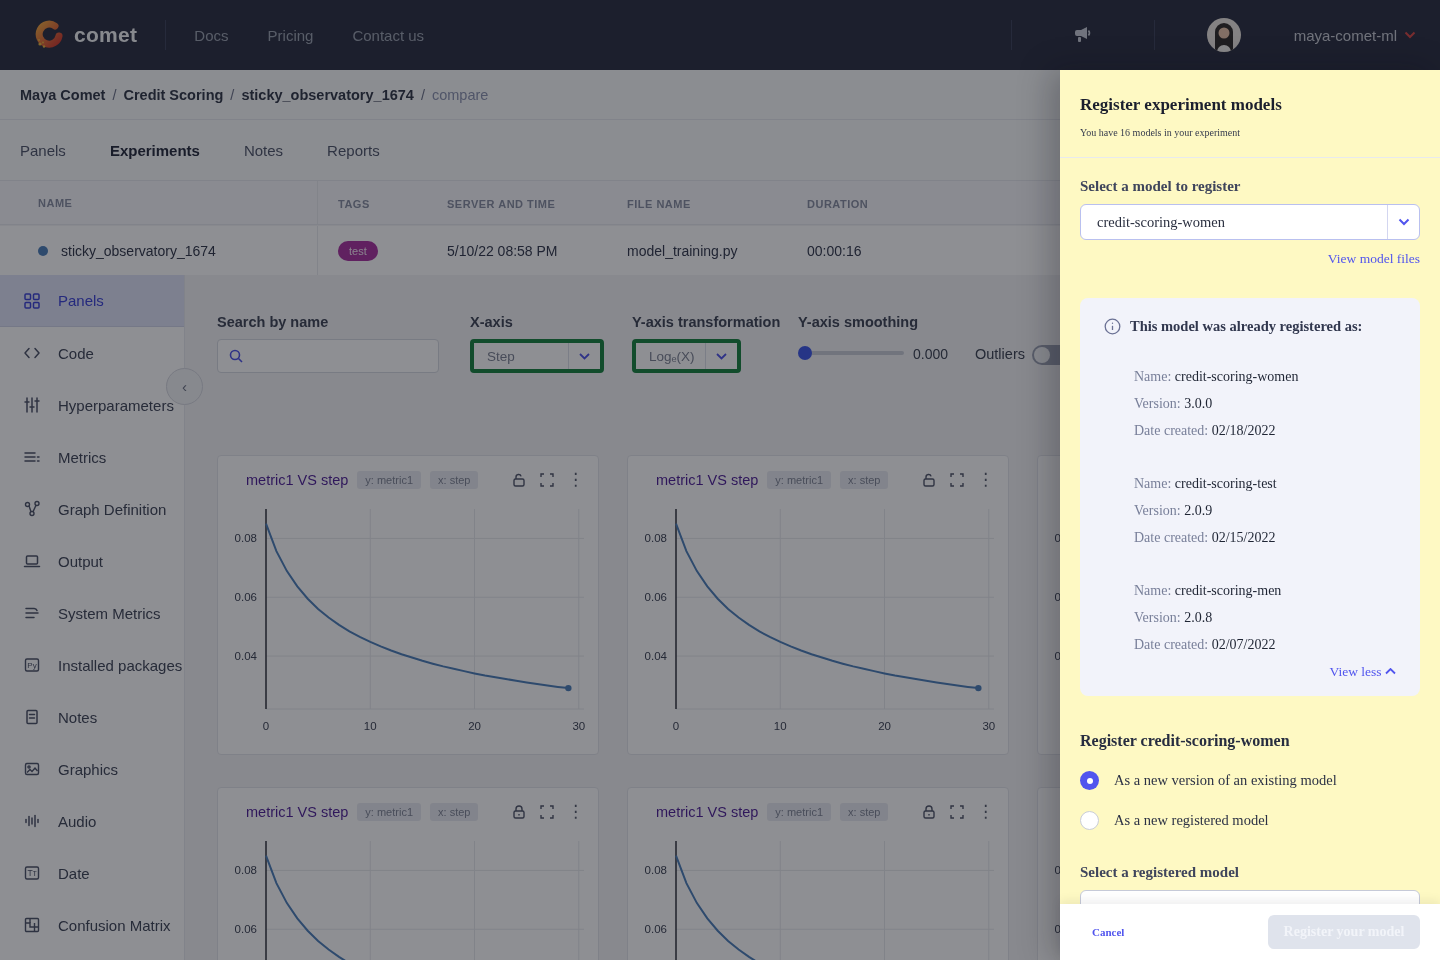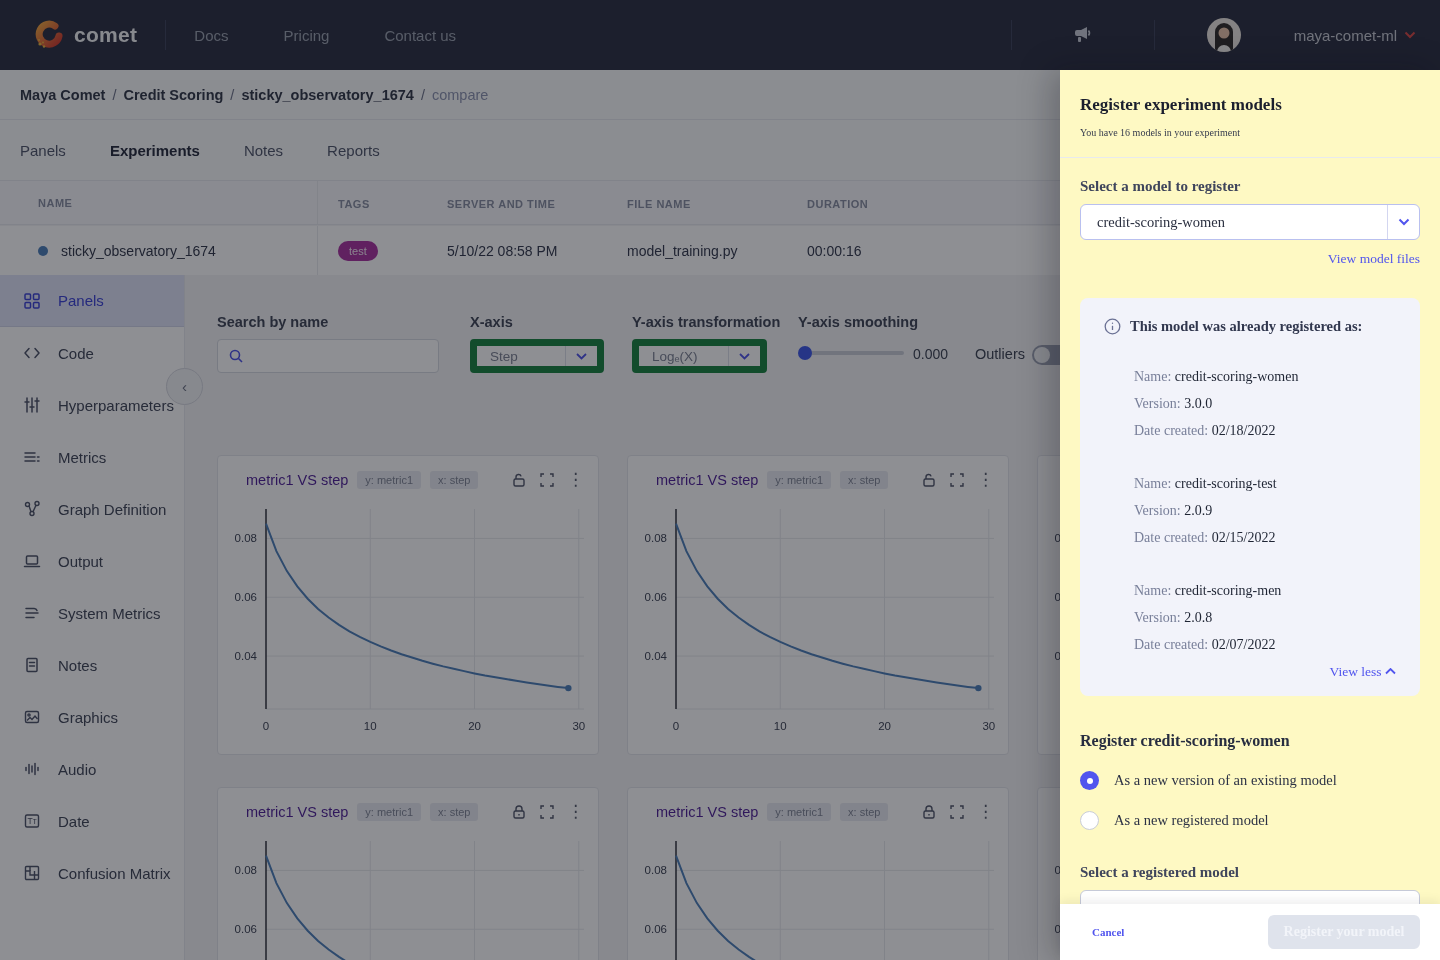--- a/index.html
+++ b/index.html
@@ -5,21 +5,21 @@
   * { box-sizing: border-box; margin: 0; padding: 0; }
   html,body { width:1440px; height:960px; overflow:hidden;
     font-family:"Liberation Sans","DejaVu Sans",sans-serif; background:#f3f4f6; }
 
   
   .navbar { position:absolute; left:0; top:0; width:1440px; height:70px;
     background:#282d3f; display:flex; align-items:center; z-index:10; }
   .brand { display:flex; align-items:center; gap:10px; padding-left:34px; cursor:pointer; }
   .brand-name { color:#f2f3f5; font-size:21px; font-weight:700; letter-spacing:.3px; }
   .nav-divider { width:1px; height:30px; background:#3c415a; margin:0 28px; }
-  .nav-links { display:flex; gap:55px; }
+  .nav-links { display:flex; gap:39px; }
   .nav-link { color:#9aa0ae; font-size:15px; cursor:pointer; }
   .nav-right { margin-left:auto; display:flex; align-items:center; padding-right:24px; }
   .bell-wrap { padding:0 32px; cursor:pointer; }
   .avatar { width:34px; height:34px; border-radius:50%; overflow:hidden; margin:0 12px 0 24px; cursor:pointer; }
   .username { color:#c6c9d2; font-size:15px; cursor:pointer; display:flex; align-items:center; gap:7px;margin-left:41px; }
 
   
   .bc-bar { position:absolute; left:0; top:70px; width:1440px; height:50px;
     background:#fafbfc; display:flex; align-items:center; padding-left:20px;
     border-bottom:1px solid #e7e9ee; }
@@ -63,21 +63,21 @@
     display:flex; align-items:center; justify-content:center; color:#6a7080;
     font-size:15px; cursor:pointer; }
 
   
   .main { position:absolute; left:185px; top:275px; width:1255px; bottom:0;
     background:#f3f4f6; overflow:hidden; }
   .f-label { position:absolute; top:39px; font-size:14.5px; font-weight:600; color:#3d4354; }
   .search-box { position:absolute; left:32px; top:64px; width:222px; height:34px;
     background:#fff; border:1px solid #d6d9e0; border-radius:4px;
     display:flex; align-items:center; padding-left:10px; cursor:text; }
-  .dd { position:absolute; top:64px; height:34px; background:#fff; border:7px solid #15803d;
+  .dd { position:absolute; top:64px; height:34px; background:#fff; border:4px solid #15803d;
     border-radius:4px; display:flex; align-items:center; cursor:pointer; }
   .dd-value { flex:1; padding-left:13px; font-size:13.5px; color:#7b8192; }
   .dd-chev { width:32px; height:100%; border-left:1px solid #dcdfe8;
     display:flex; align-items:center; justify-content:center; }
   .slider-track { position:absolute; left:615px; top:76px; width:104px; height:4px;
     background:#c8ccd6; border-radius:2px; cursor:pointer; }
   .slider-knob { position:absolute; left:-2px; top:-5px; width:14px; height:14px;
     border-radius:50%; background:#3b55e6; }
   .slider-val { position:absolute; left:728px; top:71px; font-size:14px; color:#3a4050; }
   .outliers-label { position:absolute; left:790px; top:71px; font-size:14.5px; color:#3a4050; }
@@ -310,20 +310,29 @@
         <svg width="20" height="20" viewBox="0 0 20 20" fill="none" stroke="currentColor" stroke-width="1.5" stroke-linecap="round">
           <path d="M4 5.5 h8 a3 3 0 0 1 3 2"></path>
           <line x1="4" y1="10" x2="16" y2="10"></line>
           <line x1="4" y1="14.5" x2="12" y2="14.5"></line>
         </svg>
       </span>
     <span>System Metrics</span>
   </div>
   <div class="side-item">
     <span class="s-icon">
+        <svg width="20" height="20" viewBox="0 0 20 20" fill="none" stroke="currentColor" stroke-width="1.4">
+          <rect x="3.5" y="4" width="13" height="12" rx="1.5"></rect>
+          <text x="10" y="13" text-anchor="middle" font-size="8" fill="currentColor" stroke="none" font-family="Liberation Sans, sans-serif">Py</text>
+        </svg>
+      </span>
+    <span>Installed packages</span>
+  </div>
+  <div class="side-item">
+    <span class="s-icon">
         <svg width="20" height="20" viewBox="0 0 20 20" fill="none" stroke="currentColor" stroke-width="1.5" stroke-linecap="round">
           <rect x="5" y="3.5" width="10" height="13" rx="1"></rect>
           <line x1="7.5" y1="7.5" x2="12.5" y2="7.5"></line>
           <line x1="7.5" y1="11" x2="12.5" y2="11"></line>
         </svg>
       </span>
     <span>Notes</span>
   </div>
   <div class="side-item">
     <span class="s-icon">
@@ -384,21 +393,21 @@
   <div class="dd" style="left:285px; width:134px">
     <span class="dd-value">Step</span>
     <span class="dd-chev">
       <svg width="11" height="7" viewBox="0 0 11 7" fill="none" stroke="#4d52e8" stroke-width="1.8">
           <polyline points="1 1 5.5 5.5 10 1"></polyline>
         </svg>
     </span>
   </div>
 
   <span class="f-label" style="left:447px">Y-axis transformation</span>
-  <div class="dd" style="left:447px; width:135px">
+  <div class="dd" style="left:447px; width:109px">
     <span class="dd-value">Logₑ(X)</span>
     <span class="dd-chev">
       <svg width="11" height="7" viewBox="0 0 11 7" fill="none" stroke="#4d52e8" stroke-width="1.8">
           <polyline points="1 1 5.5 5.5 10 1"></polyline>
         </svg>
     </span>
   </div>
 
   <span class="f-label" style="left:613px">Y-axis smoothing</span>
   <div class="slider-track">

